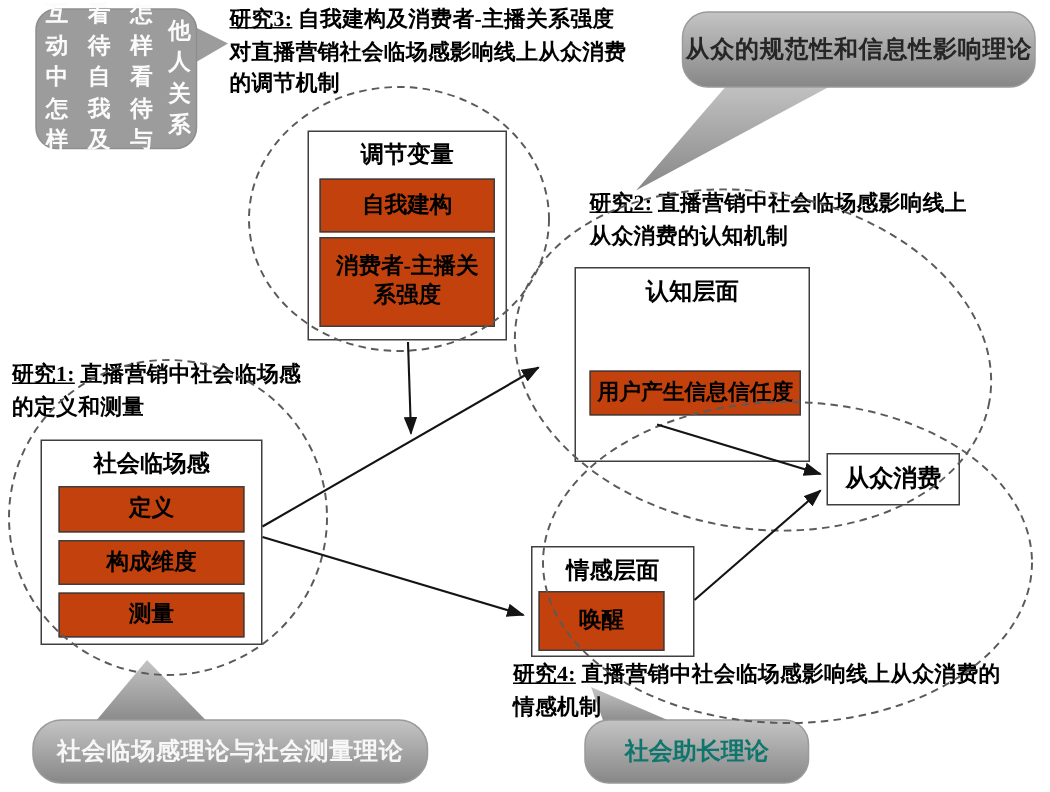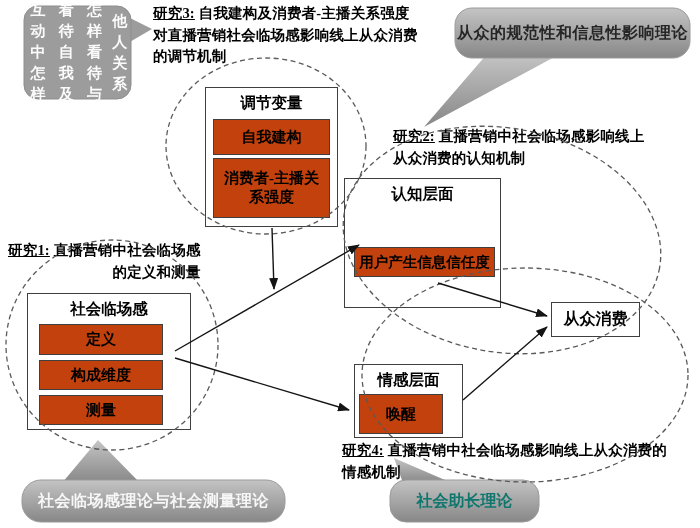--- a/index.html
+++ b/index.html
@@ -14,37 +14,37 @@
   .callout{position:absolute;z-index:2;display:flex;align-items:center;justify-content:center;
            text-align:center;font-weight:600;}
   .c1{left:24px;top:6px;width:107px;height:93px;color:#fbfbfb;font-size:15px;line-height:21px;flex-direction:row;}
   .c2{left:455px;top:8px;width:235px;height:50px;color:#262626;font-size:16px;letter-spacing:.5px;border-radius:18px;}
   .c3{left:22px;top:480px;width:263px;height:42px;color:#f7f7f7;font-size:16px;letter-spacing:.5px;}
   .c4{left:390px;top:480px;width:149px;height:42px;color:#0f766e;font-size:16px;}
   
   .study{position:absolute;z-index:3;font-size:14.5px;line-height:21.5px;font-weight:600;letter-spacing:.2px;white-space:nowrap;}
   .s3{left:153px;top:3px;}
   .s2{left:393px;top:126px;}
-  .s1{left:8px;top:240px;text-align:right;}
+  .s1{left:8px;top:240px;}
   .s4{left:342px;top:440px;}
   .u{text-decoration:underline;}
   
   .obox{position:absolute;z-index:4;border:1.5px solid #3f3f3f;background:#fff;box-sizing:border-box;}
   .obox-title{text-align:center;font-size:15.5px;font-weight:600;margin-top:5px;}
   .ibox{position:absolute;border:1.4px solid #3f3f3f;background:#c2410c;box-sizing:border-box;
         display:flex;flex-direction:column;align-items:center;justify-content:center;
         text-align:right;font-size:15px;font-weight:600;line-height:19px;}
   .moderators{left:205px;top:87px;width:133px;height:140px;}
   .m1{left:7px;top:31px;width:117px;height:36px;}
   .m2{left:7px;top:70px;width:117px;height:60px;}
-  .presence{left:27px;top:293px;width:164px;height:137px;}
+  .presence{left:27px;top:293px;width:148px;height:137px;}
   .p1{left:11px;top:30px;width:124px;height:31px;}
   .p2{left:11px;top:66px;width:124px;height:30px;}
   .p3{left:11px;top:101px;width:124px;height:30px;}
-  .cognitive{left:344px;top:178px;width:157px;height:130px;}
+  .cognitive{left:383px;top:178px;width:157px;height:130px;}
   .g1{left:10px;top:31px;width:138px;height:32px;}
   .g2{left:9px;top:68px;width:141px;height:30px;font-size:14.5px;}
   .affective{left:354px;top:364px;width:109px;height:74px;}
   .a1{left:4px;top:29px;width:84px;height:40px;}
   .conformity{left:551px;top:302px;width:89px;height:35px;z-index:4;
         display:flex;align-items:center;justify-content:center;font-size:16px;font-weight:600;}
 </style>
 </head>
 <body>
 

